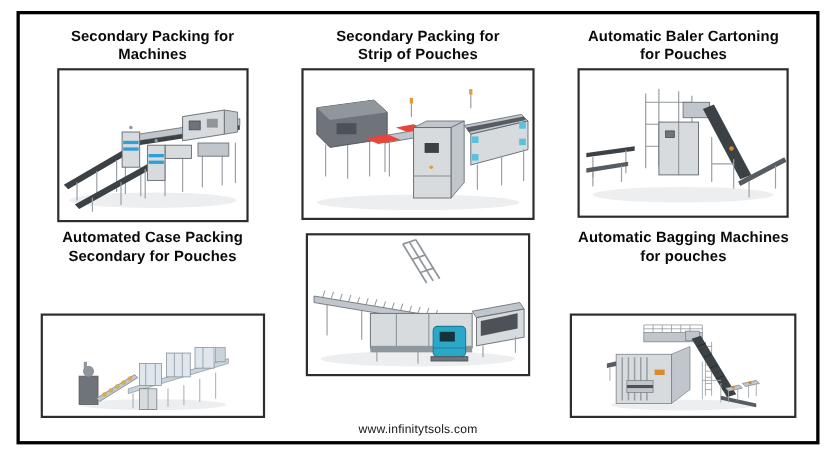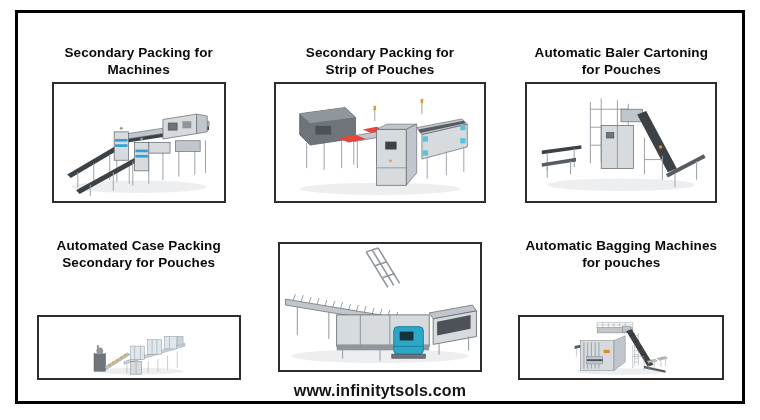--- a/index.html
+++ b/index.html
@@ -1,34 +1,34 @@
 <!DOCTYPE html>
 <html><head>
 <meta charset="utf-8">
 <style>
   html,body{margin:0;padding:0;background:#ffffff;}
   body{width:760px;height:420px;font-family:"Liberation Sans",sans-serif;-webkit-font-smoothing:antialiased;}
   .canvas{position:relative;width:760px;height:420px;background:#ffffff;overflow:hidden;}
   .frame{position:absolute;left:15px;top:10px;width:730px;height:394px;border:3px solid #000000;box-sizing:border-box;background:#ffffff;display:flex;flex-direction:column;}
   .grid{display:grid;grid-template-columns:1fr 1fr 1fr;grid-template-rows:190px 177px;flex:0 0 auto;}
-  .card{display:flex;flex-direction:column;align-items:center;margin-top:20px;}
+  .card{display:flex;flex-direction:column;align-items:center;}
   .card.r1{padding-top:12px;}
-  .card.r2{padding-top:15px;gap:40px;}
+  .card.r2{padding-top:5px;gap:40px;}
   .card-title{font-weight:bold;font-size:13.5px;line-height:16.5px;text-align:center;color:#0a0a0a;letter-spacing:0.1px;}
   .t-line{display:block;}
   .img-frame{margin-top:4px;border:2px solid #2d2d2d;background:#ffffff;box-sizing:content-box;overflow:hidden;display:flex;align-items:center;justify-content:center;}
   .f1{width:170px;height:136px;}
   .f2{width:208px;height:134px;}
   .f3{width:188px;height:132px;}
   .f4{width:200px;height:126px;}
   .f5{width:200px;height:126px;}
   .f6{width:202px;height:126px;}
   .img-frame svg{width:100%;height:100%;display:block;}
   .footer{flex:1;display:flex;align-items:center;justify-content:center;}
-  .site{font-weight:bold;font-size:16px;color:#141414;letter-spacing:0.2px;}
+  .site{font-weight:normal;font-size:11px;color:#141414;letter-spacing:0.2px;}
   
   .st1{fill:#d7dbde;stroke:#5d646b;stroke-width:0.8;}
   .st2{fill:#c0c6cb;stroke:#6b7177;stroke-width:0.8;}
   .st3{fill:#8f969c;}
   .dk{fill:#6e747a;stroke:#4c5257;stroke-width:0.8;}
   .belt{fill:#3c4145;}
   .belt2{fill:#565c61;}
   .leg{stroke:#9aa1a7;stroke-width:1.1;fill:none;stroke-linecap:round;}
   .bar{stroke:#8f969c;stroke-width:1;fill:none;}
   .edge{stroke:#79828a;stroke-width:0.8;fill:none;}

